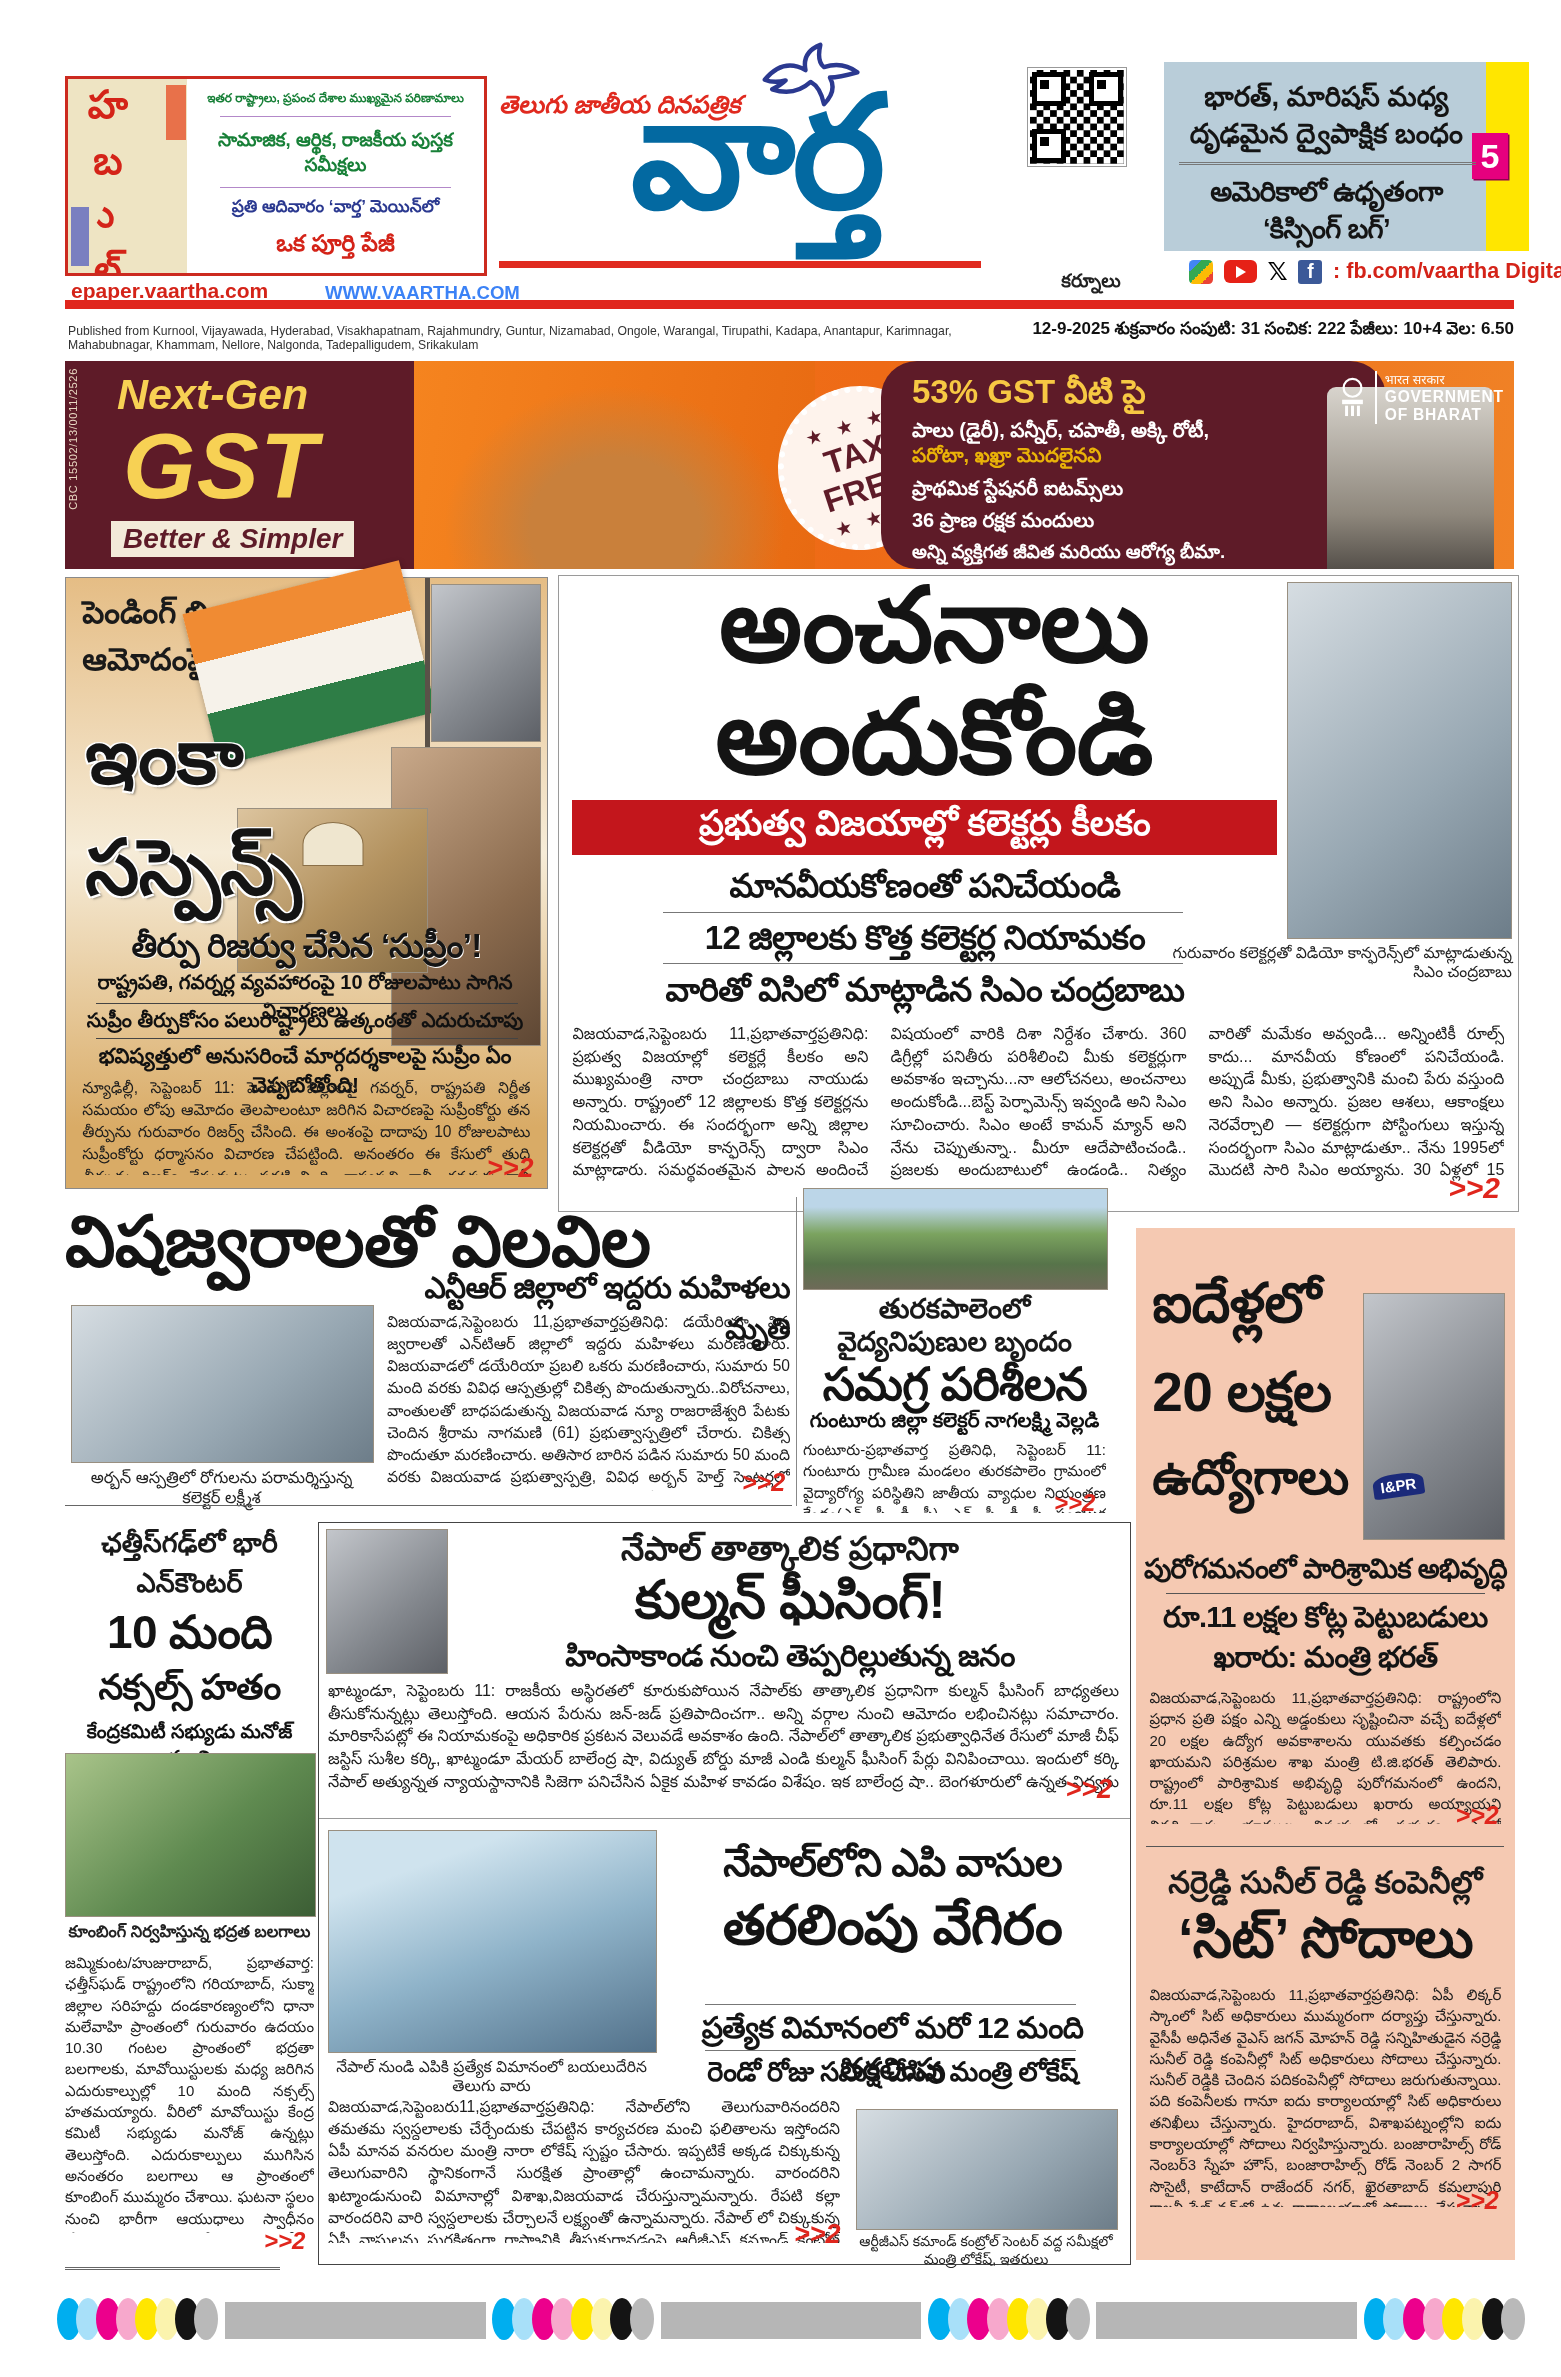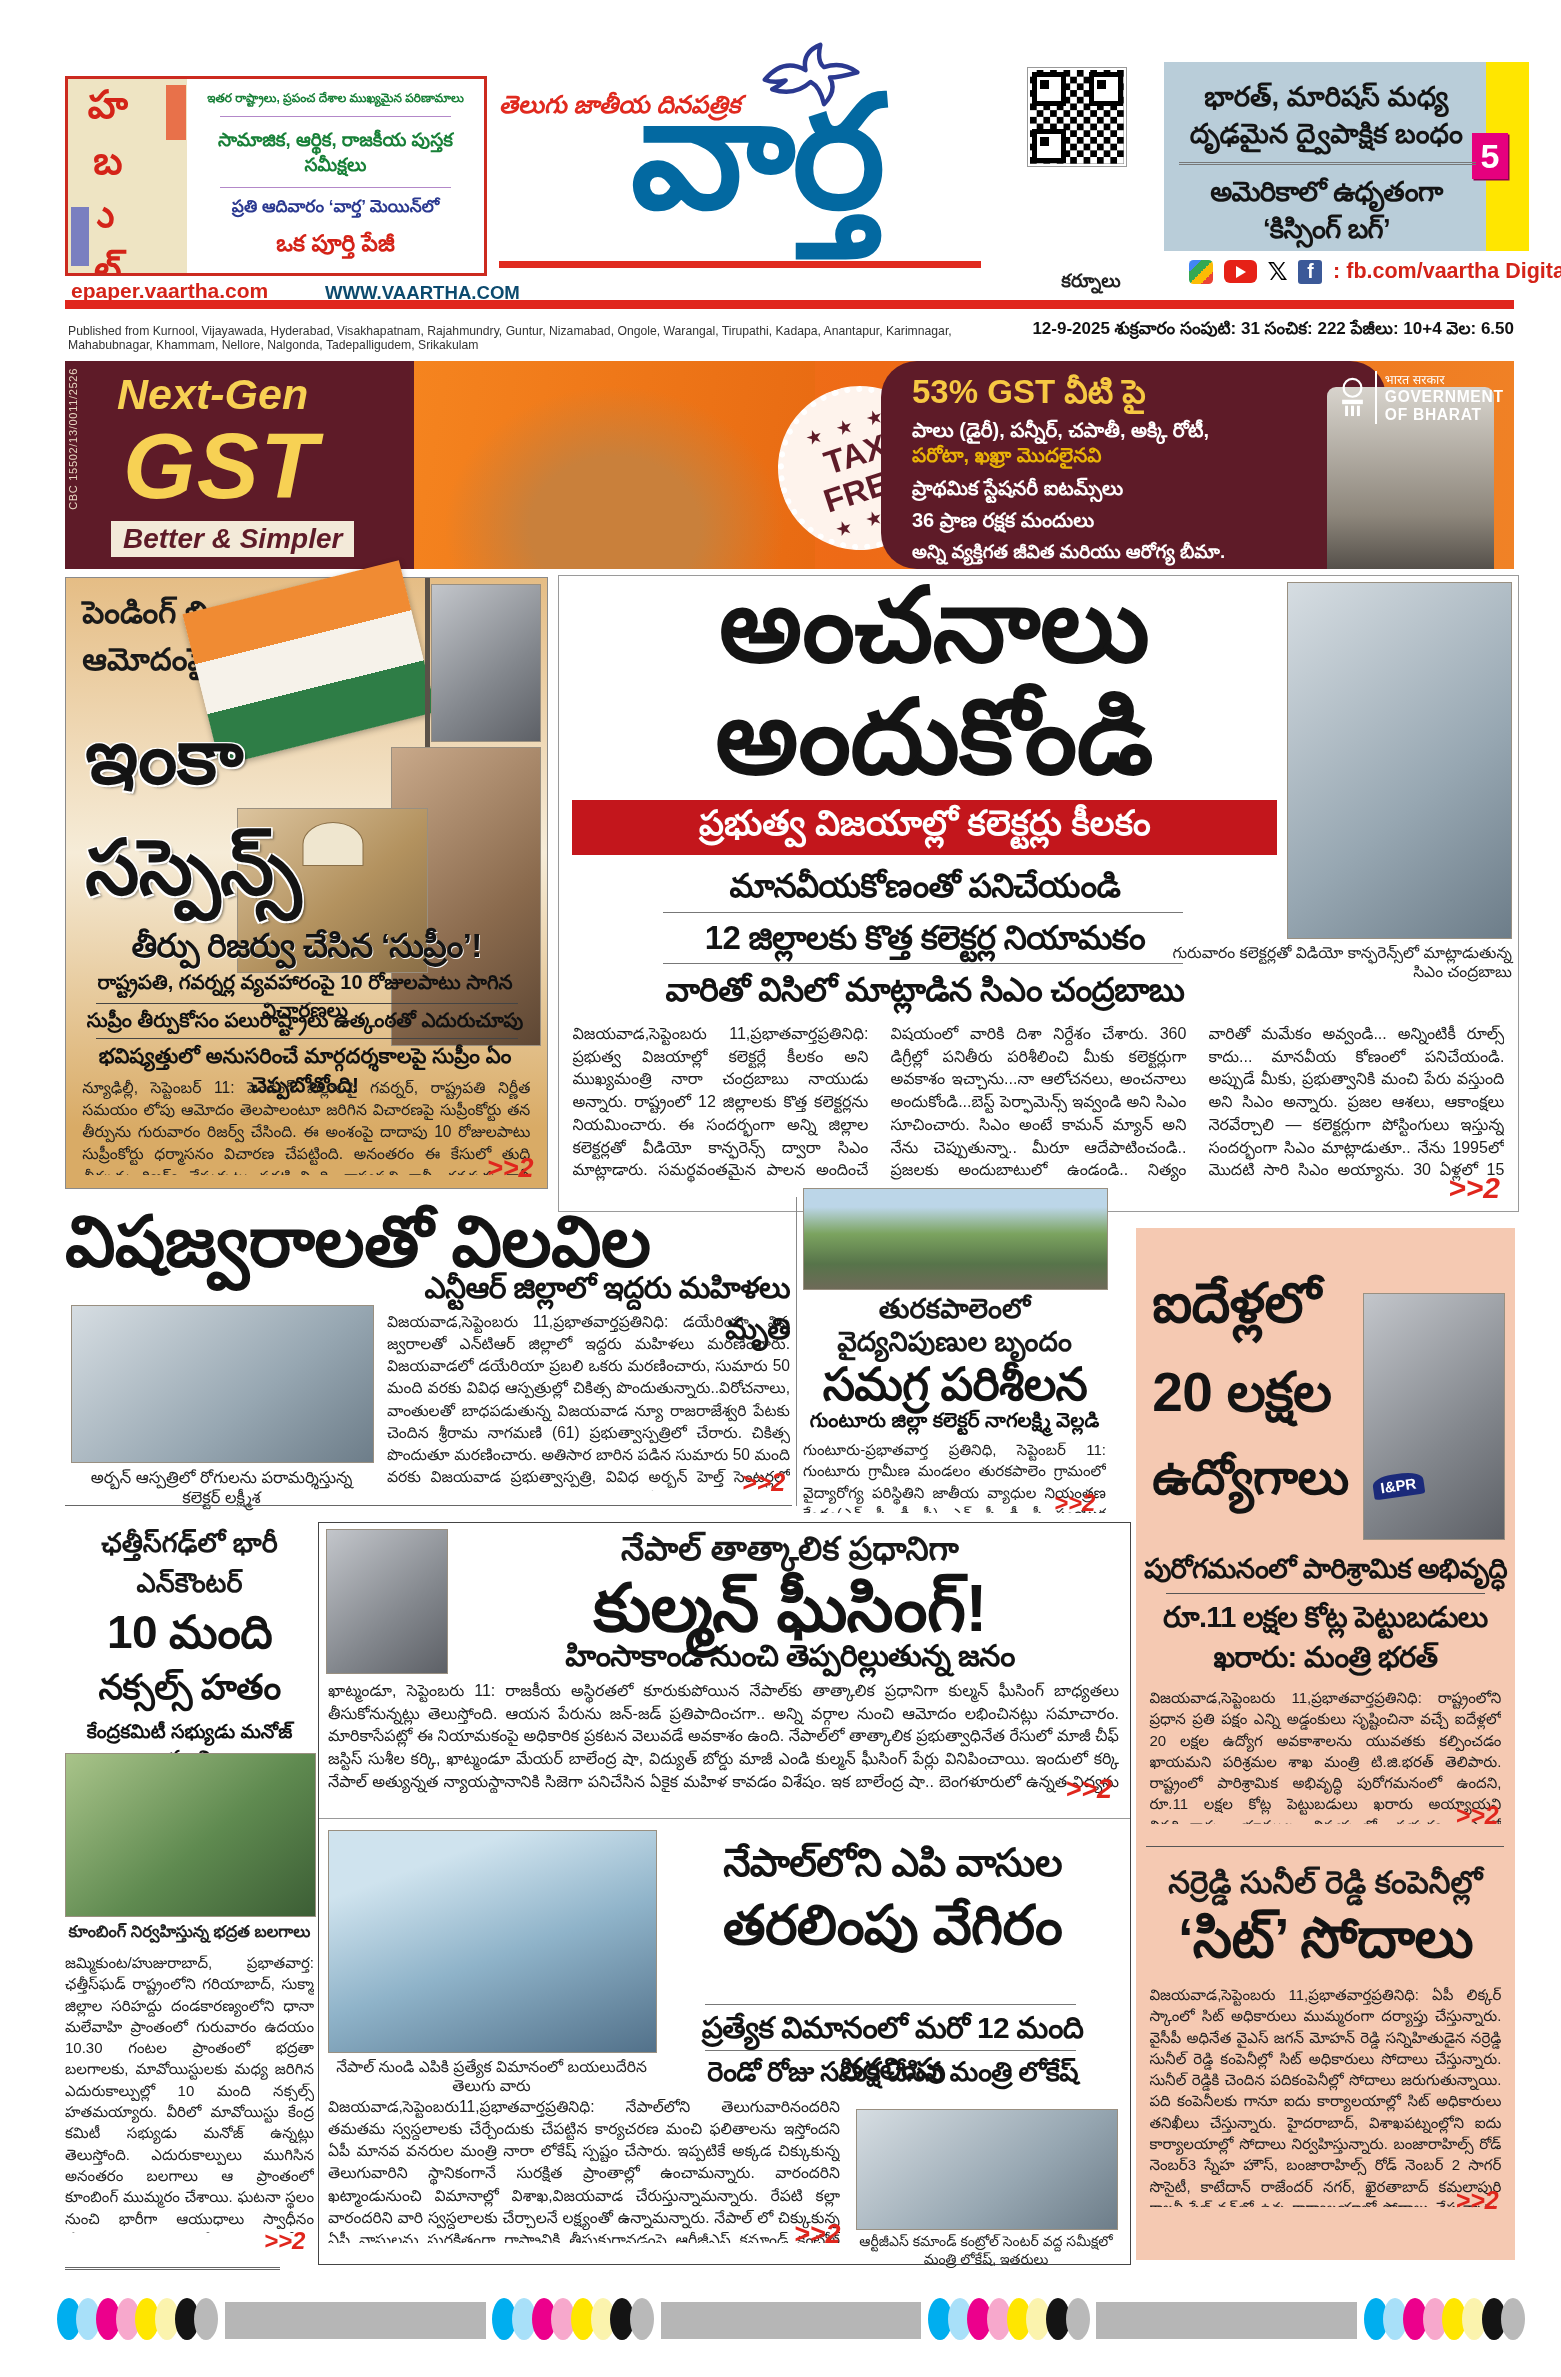--- a/index.html
+++ b/index.html
@@ -46,21 +46,21 @@
       <div class="gsub" style="font-size:12px;line-height:1.35;">ఇతర రాష్ట్రాలు, ప్రపంచ దేశాల ముఖ్యమైన పరిణామాలు</div>
       <div style="border-top:1.5px solid #b388c9;width:82%;margin:0 auto;"></div>
       <div class="gsub" style="font-size:18.6px;line-height:1.35;">సామాజిక, ఆర్థిక, రాజకీయ పుస్తక సమీక్షలు</div>
       <div style="border-top:1.5px solid #b388c9;width:82%;margin:0 auto;"></div>
       <div style="font-size:17px;font-weight:bold;color:#2b3990;">ప్రతి ఆదివారం ‘వార్త’ మెయిన్‌లో</div>
       <div style="font-size:23px;font-weight:900;color:#d42318;">ఒక పూర్తి పేజీ</div>
     </div>
   </div>
 
   <div class="abs bold" style="left:71px;top:279px;font-size:21px;color:#d42318;">epaper.vaartha.com</div>
-  <div class="abs bold" style="left:325px;top:282px;font-size:18.6px;color:#0c4a6e;">WWW.VAARTHA.COM</div>
+  <div class="abs bold" style="left:325px;top:282px;font-size:18.6px;color:#3b82f6;">WWW.VAARTHA.COM</div>
 
   <div class="abs" style="left:499px;top:91px;font-size:24.5px;font-weight:900;font-style:italic;color:#e02a1f;">తెలుగు జాతీయ దినపత్రిక</div>
 
   <svg class="abs" style="left:750px;top:39px;" width="111" height="74" viewBox="0 0 150 100">
     <path d="M20 55 Q45 25 75 42 Q70 18 95 8 Q90 30 100 38 Q125 30 145 45 Q120 52 108 52 Q118 70 100 88 Q95 65 82 58 Q60 78 30 68 Q42 62 48 56 Q32 60 20 55 Z" fill="#fff" stroke="#2b3990" stroke-width="6" stroke-linejoin="round"></path>
   </svg>
 
   <div class="abs" style="left:482px;top:65px;width:549px;text-align:center;font-size:157px;line-height:1.12;font-weight:900;color:#0369a1;letter-spacing:-3px;">వార్త</div>
   <div class="abs" style="left:499px;top:261px;width:482px;height:6.7px;background:#e02a1f;"></div>
   <div class="abs bold" style="left:1039px;top:270px;width:104px;text-align:center;font-size:18.6px;color:#222;">కర్నూలు</div>
@@ -223,21 +223,21 @@
   <div class="abs c bold" style="left:65px;top:1721px;width:249px;font-size:19.3px;">కేంద్రకమిటీ సభ్యుడు మనోజ్ మృతి</div>
   <div class="abs ph ph-green" style="left:65px;top:1753px;width:249px;height:162px;"></div>
   <div class="abs c caption" style="left:65px;top:1921px;width:249px;font-size:16.3px;font-weight:bold;">కూంబింగ్ నిర్వహిస్తున్న భద్రత బలగాలు</div>
   <div class="abs bodytext" style="left:65px;top:1952px;width:249px;height:281px;font-size:15px;">జమ్మికుంట/హుజురాబాద్, ప్రభాతవార్త: ఛత్తీస్‌ఘడ్ రాష్ట్రంలోని గరియాబాద్, సుక్మా జిల్లాల సరిహద్దు దండకారణ్యంలోని ధానా మలేవాహి ప్రాంతంలో గురువారం ఉదయం 10.30 గంటల ప్రాంతంలో భద్రతా బలగాలకు, మావోయిస్టులకు మధ్య జరిగిన ఎదురుకాల్పుల్లో 10 మంది నక్సల్స్ హతమయ్యారు. వీరిలో మావోయిస్టు కేంద్ర కమిటీ సభ్యుడు మనోజ్ ఉన్నట్లు తెలుస్తోంది. ఎదురుకాల్పులు ముగిసిన అనంతరం బలగాలు ఆ ప్రాంతంలో కూంబింగ్ ముమ్మరం చేశాయి. ఘటనా స్థలం నుంచి భారీగా ఆయుధాలు స్వాధీనం చేసుకున్నారు. మృతుల్లో పలువురు కీలక నేతలు ఉన్నట్లు సమాచారం. ఈ ఏడాది ఇప్పటివరకు జరిగిన ఎన్‌కౌంటర్లలో సుమారు 800 మందికి పైగా మావోయిస్టులు హతమయ్యారని అధికారులు వెల్లడించారు. భద్రతా బలగాల ఆపరేషన్ కొనసాగుతోందని పోలీసు ఉన్నతాధికారులు తెలిపారు.</div>
   <div class="abs jump" style="left:264px;top:2227px;font-size:24px;">&gt;&gt;2</div>
   <div class="abs dblline" style="left:65px;top:2267px;width:215px;"></div>
 
   <div class="abs" style="left:318px;top:1522px;width:811px;height:741px;border:1.5px solid #444;background:#fff;">
     <div class="abs ph ph-gray" style="left:7.4px;top:6px;width:120px;height:143px;"></div>
     <div class="abs c kick" style="left:148px;top:7.4px;width:646px;font-size:33px;">నేపాల్ తాత్కాలిక ప్రధానిగా</div>
-    <div class="abs c headblack" style="left:148px;top:46px;width:646px;font-size:67px;">కుల్మన్ ఘీసింగ్!</div>
+    <div class="abs c headblack" style="left:148px;top:46px;width:646px;font-size:53px;">కుల్మన్ ఘీసింగ్!</div>
     <div class="abs c headblack" style="left:148px;top:116px;width:646px;font-size:30px;">హింసాకాండ నుంచి తెప్పరిల్లుతున్న జనం</div>
     <div class="abs bodytext" style="left:9px;top:157px;width:791px;height:113px;font-size:16px;">ఖాట్మండూ, సెప్టెంబరు 11: రాజకీయ అస్థిరతలో కూరుకుపోయిన నేపాల్‌కు తాత్కాలిక ప్రధానిగా కుల్మన్ ఘీసింగ్ బాధ్యతలు తీసుకోనున్నట్లు తెలుస్తోంది. ఆయన పేరును జన్-జడ్ ప్రతిపాదించగా.. అన్ని వర్గాల నుంచి ఆమోదం లభించినట్లు సమాచారం. మారికాసేపట్లో ఈ నియామకంపై అధికారిక ప్రకటన వెలువడే అవకాశం ఉంది. నేపాల్‌లో తాత్కాలిక ప్రభుత్వాధినేత రేసులో మాజీ చీఫ్ జస్టిస్ సుశీల కర్కి, ఖాట్మండూ మేయర్ బాలేంద్ర షా, విద్యుత్ బోర్డు మాజీ ఎండి కుల్మన్ ఘీసింగ్ పేర్లు వినిపించాయి. ఇందులో కర్కి నేపాల్ అత్యున్నత న్యాయస్థానానికి సిజెగా పనిచేసిన ఏకైక మహిళ కావడం విశేషం. ఇక బాలేంద్ర షా.. బెంగళూరులో ఉన్నత విద్యను అభ్యసించారు. తాత్కాలిక నేత ఎంపికలో అధ్యక్షుడికి, జెన్-జెడ్‌కు సహకరిస్తామని నేపాలీ కాంగ్రెస్‌పార్టీ ప్రకటించిన</div>
     <div class="abs jump" style="right:18px;top:251px;font-size:27px;">&gt;&gt;2</div>
     <div class="abs" style="left:0;top:295px;width:100%;border-top:1.5px solid #999;"></div>
 
     <div class="abs ph ph-sky" style="left:9px;top:307px;width:327px;height:221px;"></div>
     <div class="abs c caption" style="left:0px;top:534px;width:345px;font-size:15.6px;">నేపాల్ నుండి ఎపికి ప్రత్యేక విమానంలో బయలుదేరిన తెలుగు వారు</div>
     <div class="abs c headblack" style="left:347px;top:318px;width:453px;font-size:39px;">నేపాల్‌లోని ఎపి వాసుల</div>
     <div class="abs c headblack" style="left:347px;top:370px;width:453px;font-size:55px;">తరలింపు వేగిరం</div>
     <div class="abs" style="left:386px;top:481px;width:371px;border-top:1.5px solid #777;"></div>

